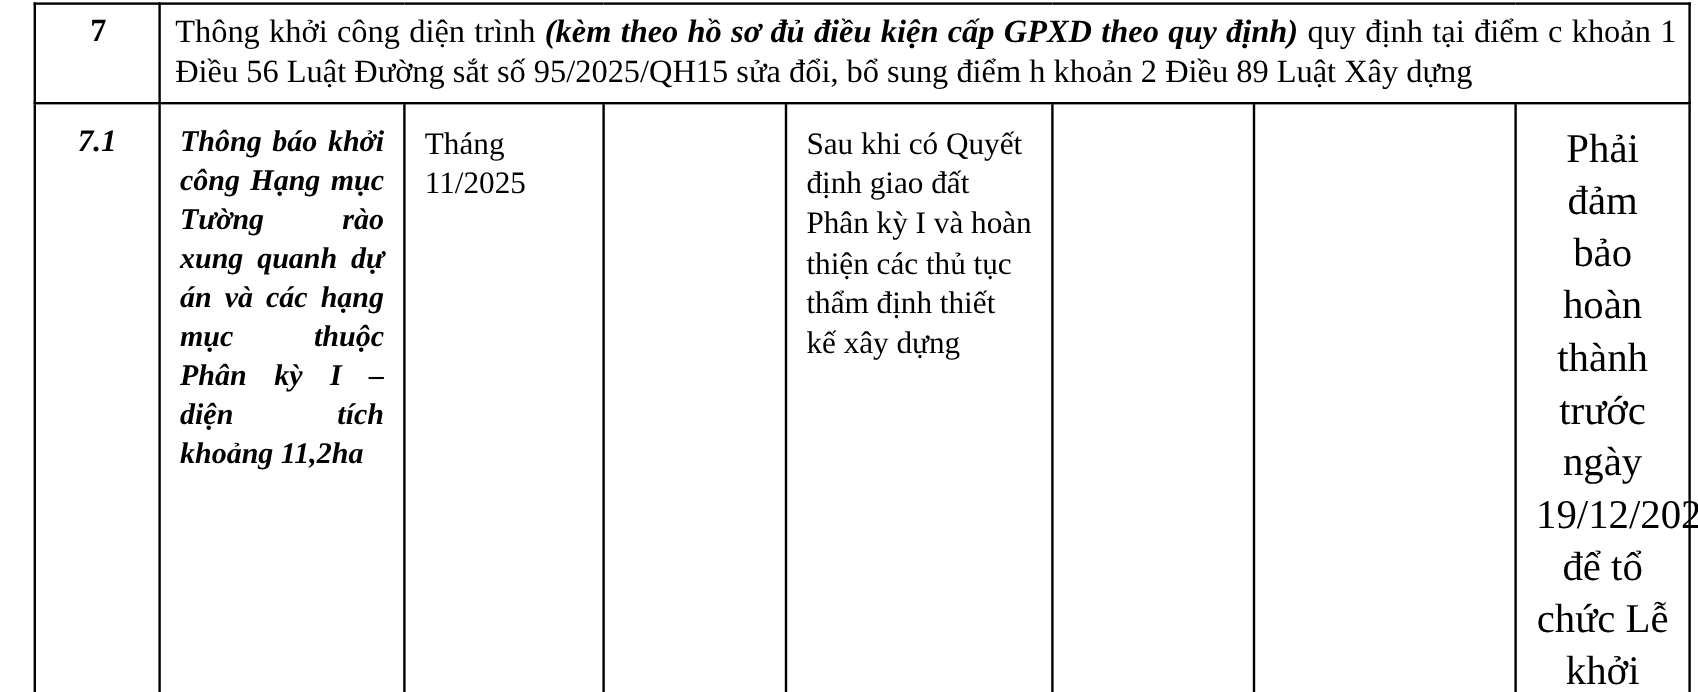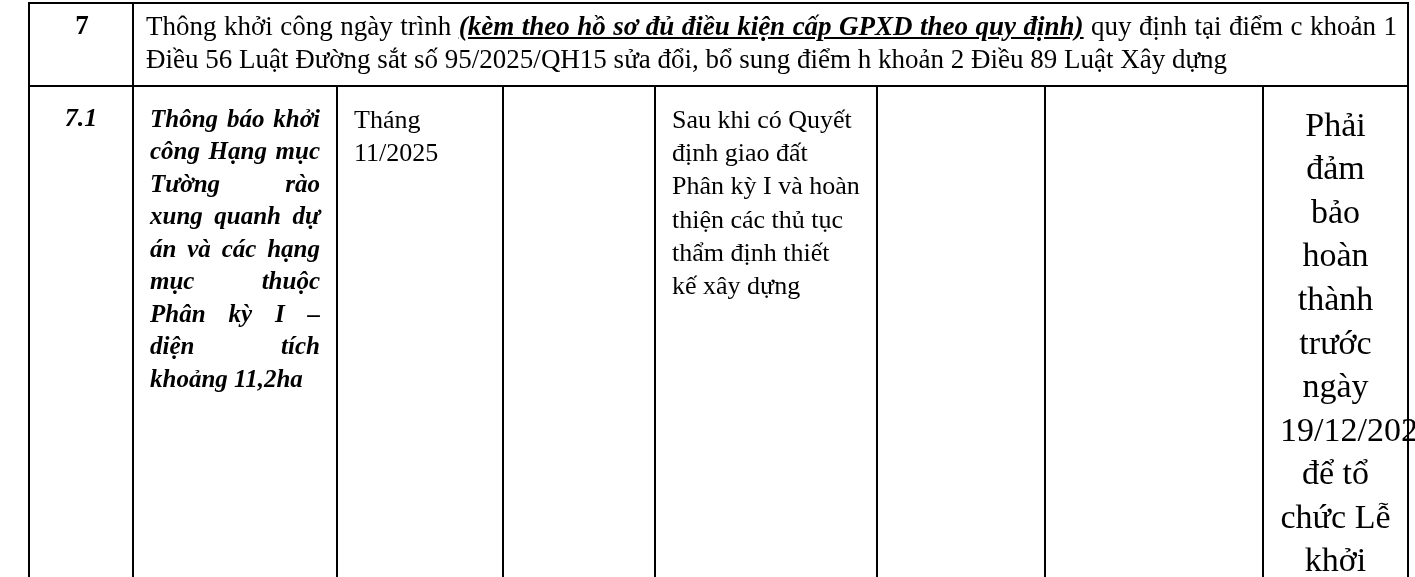--- a/index.html
+++ b/index.html
@@ -50,21 +50,20 @@
   .header-text {
     font-size: 27px;
     line-height: 1.24;
     text-align: justify;
     text-justify: inter-word;
     hyphens: none;
   }
   .header-text .it {
     font-style: italic;
     font-weight: bold;
-    text-decoration: underline;
   }
 
   
   .cell-no {
     text-align: center;
     vertical-align: middle;
     font-size: 26px;
     font-weight: bold;
     font-style: italic;
   }
@@ -103,21 +102,21 @@
     <col class="c-time">
     <col class="c-cond">
     <col class="c-note1">
     <col class="c-note2">
     <col class="c-note3">
     <col class="c-note4">
   </colgroup>
   <tbody>
     <tr class="row-header">
       <td class="header-no">7</td>
-      <td class="header-text" colspan="7"><span>Thông khởi công ngày trình </span><span class="it">(kèm theo hồ sơ đủ điều kiện cấp GPXD theo quy định)</span><span> quy định tại điểm c khoản 1 Điều 56 Luật Đường sắt số 95/2025/QH15 sửa đổi, bổ sung điểm h khoản 2 Điều 89 Luật Xây dựng</span></td>
+      <td class="header-text" colspan="7"><span>Thông khởi công diện trình </span><span class="it">(kèm theo hồ sơ đủ điều kiện cấp GPXD theo quy định)</span><span> quy định tại điểm c khoản 1 Điều 56 Luật Đường sắt số 95/2025/QH15 sửa đổi, bổ sung điểm h khoản 2 Điều 89 Luật Xây dựng</span></td>
     </tr>
     <tr>
       <td class="cell-no">7.1</td>
       <td class="cell-desc">Thông báo khởi công Hạng mục Tường rào xung quanh dự án và các hạng mục thuộc Phân kỳ I – diện tích khoảng 11,2ha</td>
       <td class="cell-center-mid">Tháng 11/2025</td>
       <td class="empty-cell"></td>
       <td class="cell-center-mid">Sau khi có Quyết định giao đất Phân kỳ I và hoàn thiện các thủ tục thẩm định thiết kế xây dựng</td>
       <td class="empty-cell"></td>
       <td class="empty-cell"></td>
       <td class="cell-note-top">Phải đảm bảo hoàn thành trước ngày 19/12/2025 để tổ chức Lễ khởi công</td>

